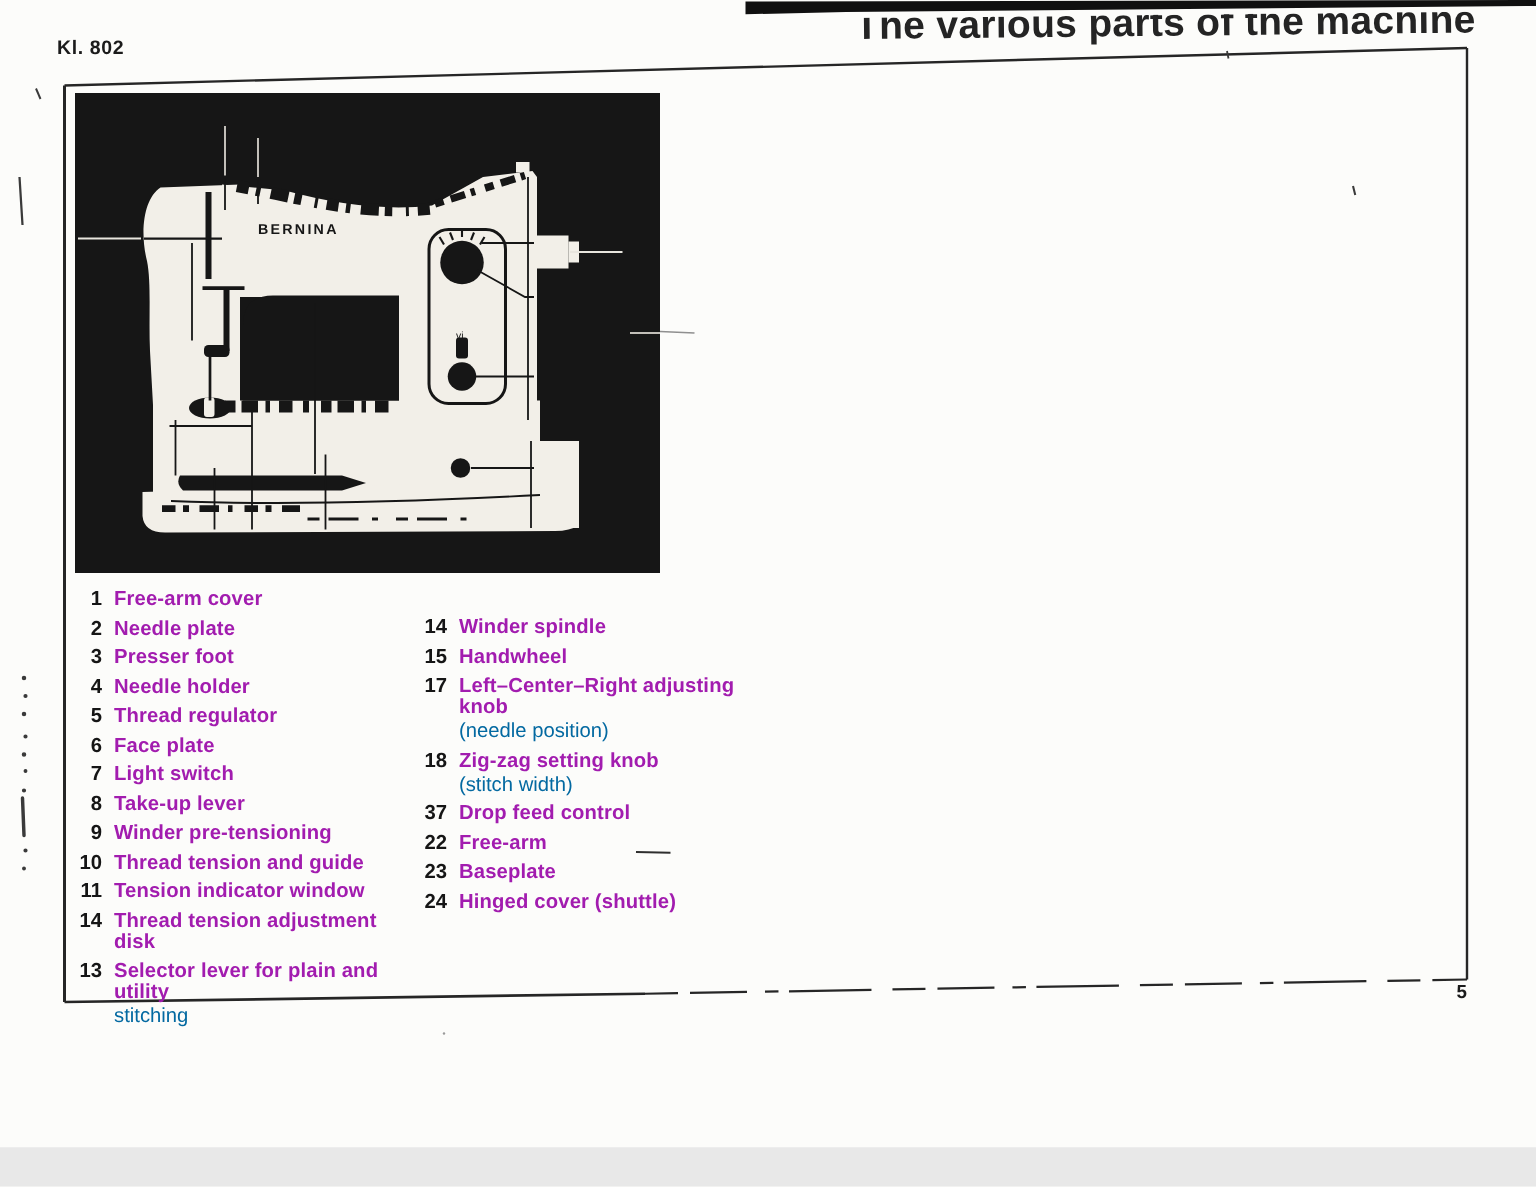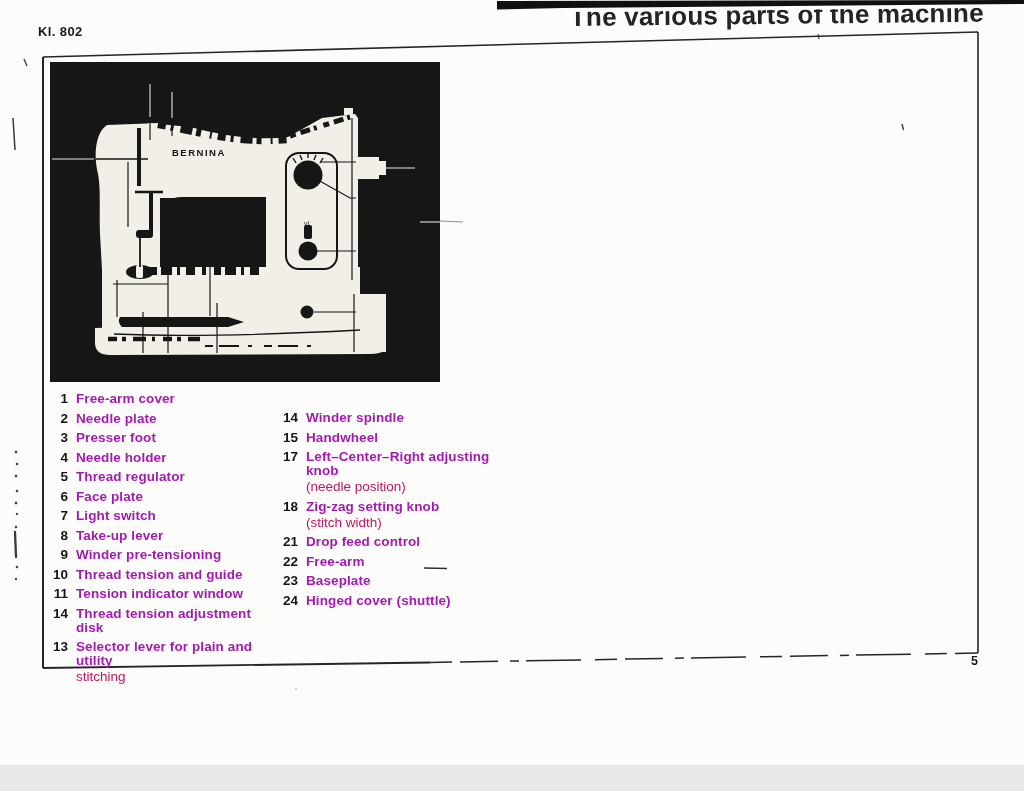--- a/index.html
+++ b/index.html
@@ -30,21 +30,21 @@
 
   .plist { position:absolute; margin:0; padding:0; list-style:none; }
   .plist-left  { left:42px;  top:392px; width:236px; }
   .plist-right { left:272px; top:389px; width:242px;margin-top:22px; }
   .part {
     display:grid; grid-template-columns:26px 1fr; column-gap:8px;
     font-size:13.5px; line-height:14px; margin:0 0 5.5px 0;
   }
   .part .num { text-align:right; font-weight:700; color:#151515; }
   .part .lbl { font-weight:700; letter-spacing:0.1px; color:#a21caf; }
-  .part .sub { grid-column:2; line-height:14px; margin-top:2px; font-weight:400; color:#be185d; }
+  .part .sub { grid-column:2; line-height:14px; margin-top:2px; font-weight:400; color:#0369a1; }
 
   .page-number {
     position:absolute; left:971px; top:654px;
     font-size:12.5px; font-weight:600; color:#1b1b1b;
   }
 </style>
 </head>
 <body>
 
 <div class="page">
@@ -234,21 +234,21 @@
         <span class="num">17</span>
         <span class="lbl">Left–Center–Right adjusting knob</span>
         <span class="sub">(needle position)</span>
       </li>
     <li class="part">
         <span class="num">18</span>
         <span class="lbl">Zig-zag setting knob</span>
         <span class="sub">(stitch width)</span>
       </li>
     <li class="part">
-        <span class="num">21</span>
+        <span class="num">37</span>
         <span class="lbl">Drop feed control</span>
       </li>
     <li class="part">
         <span class="num">22</span>
         <span class="lbl">Free-arm</span>
       </li>
     <li class="part">
         <span class="num">23</span>
         <span class="lbl">Baseplate</span>
       </li>

